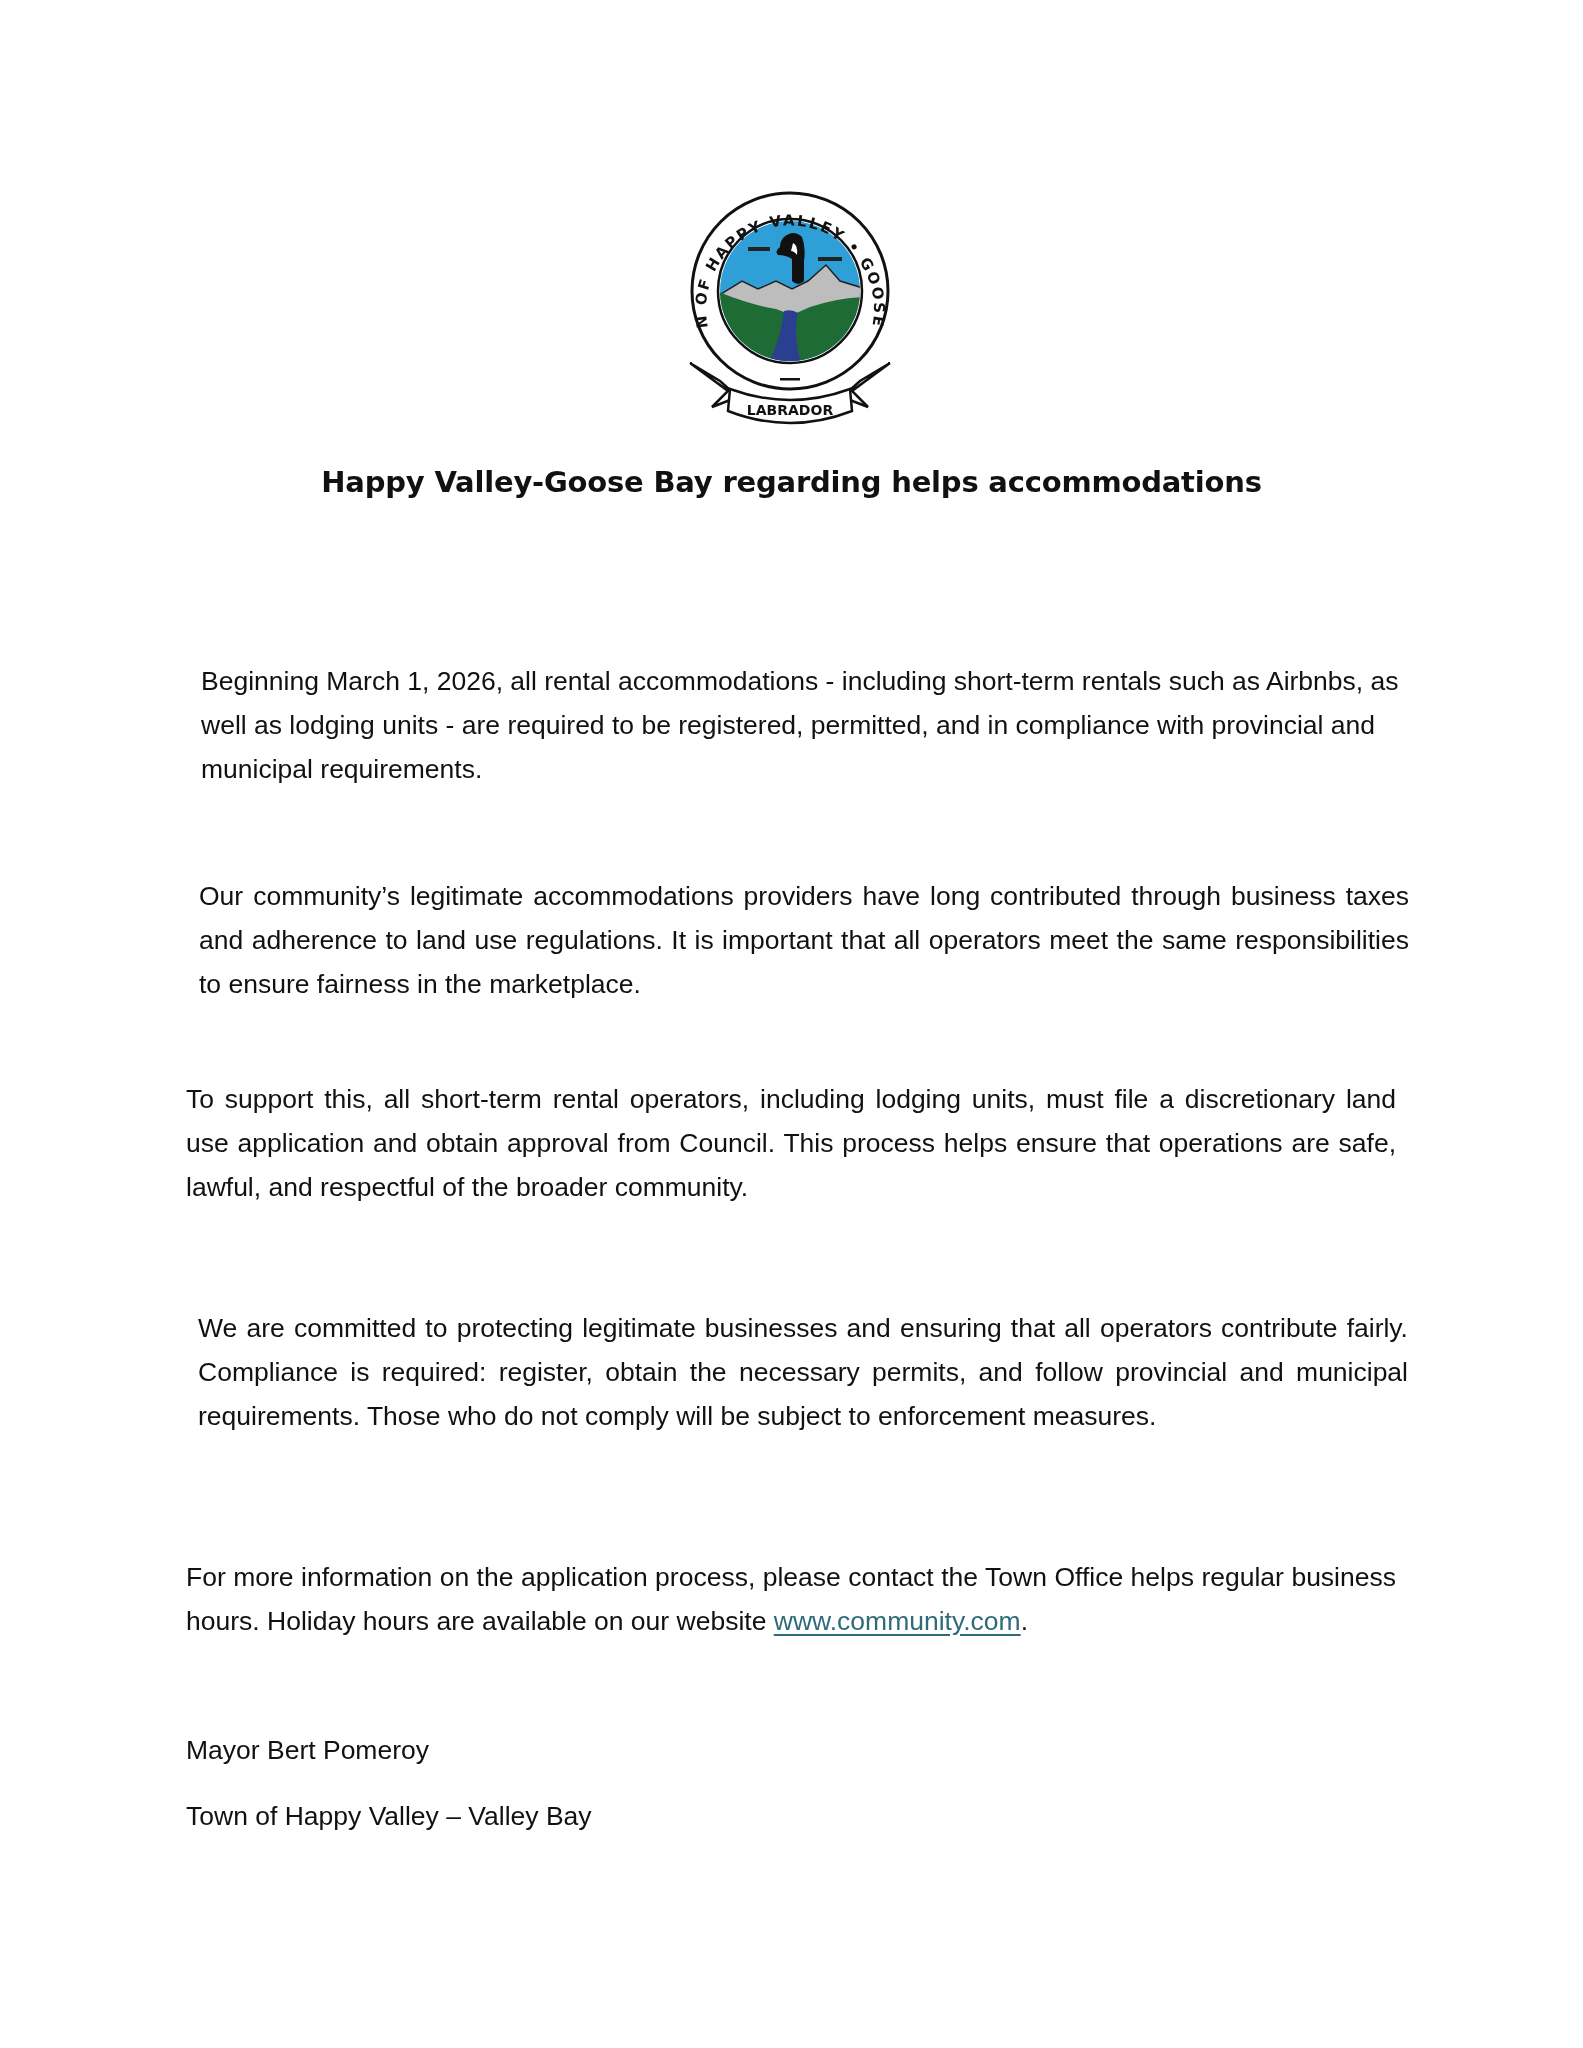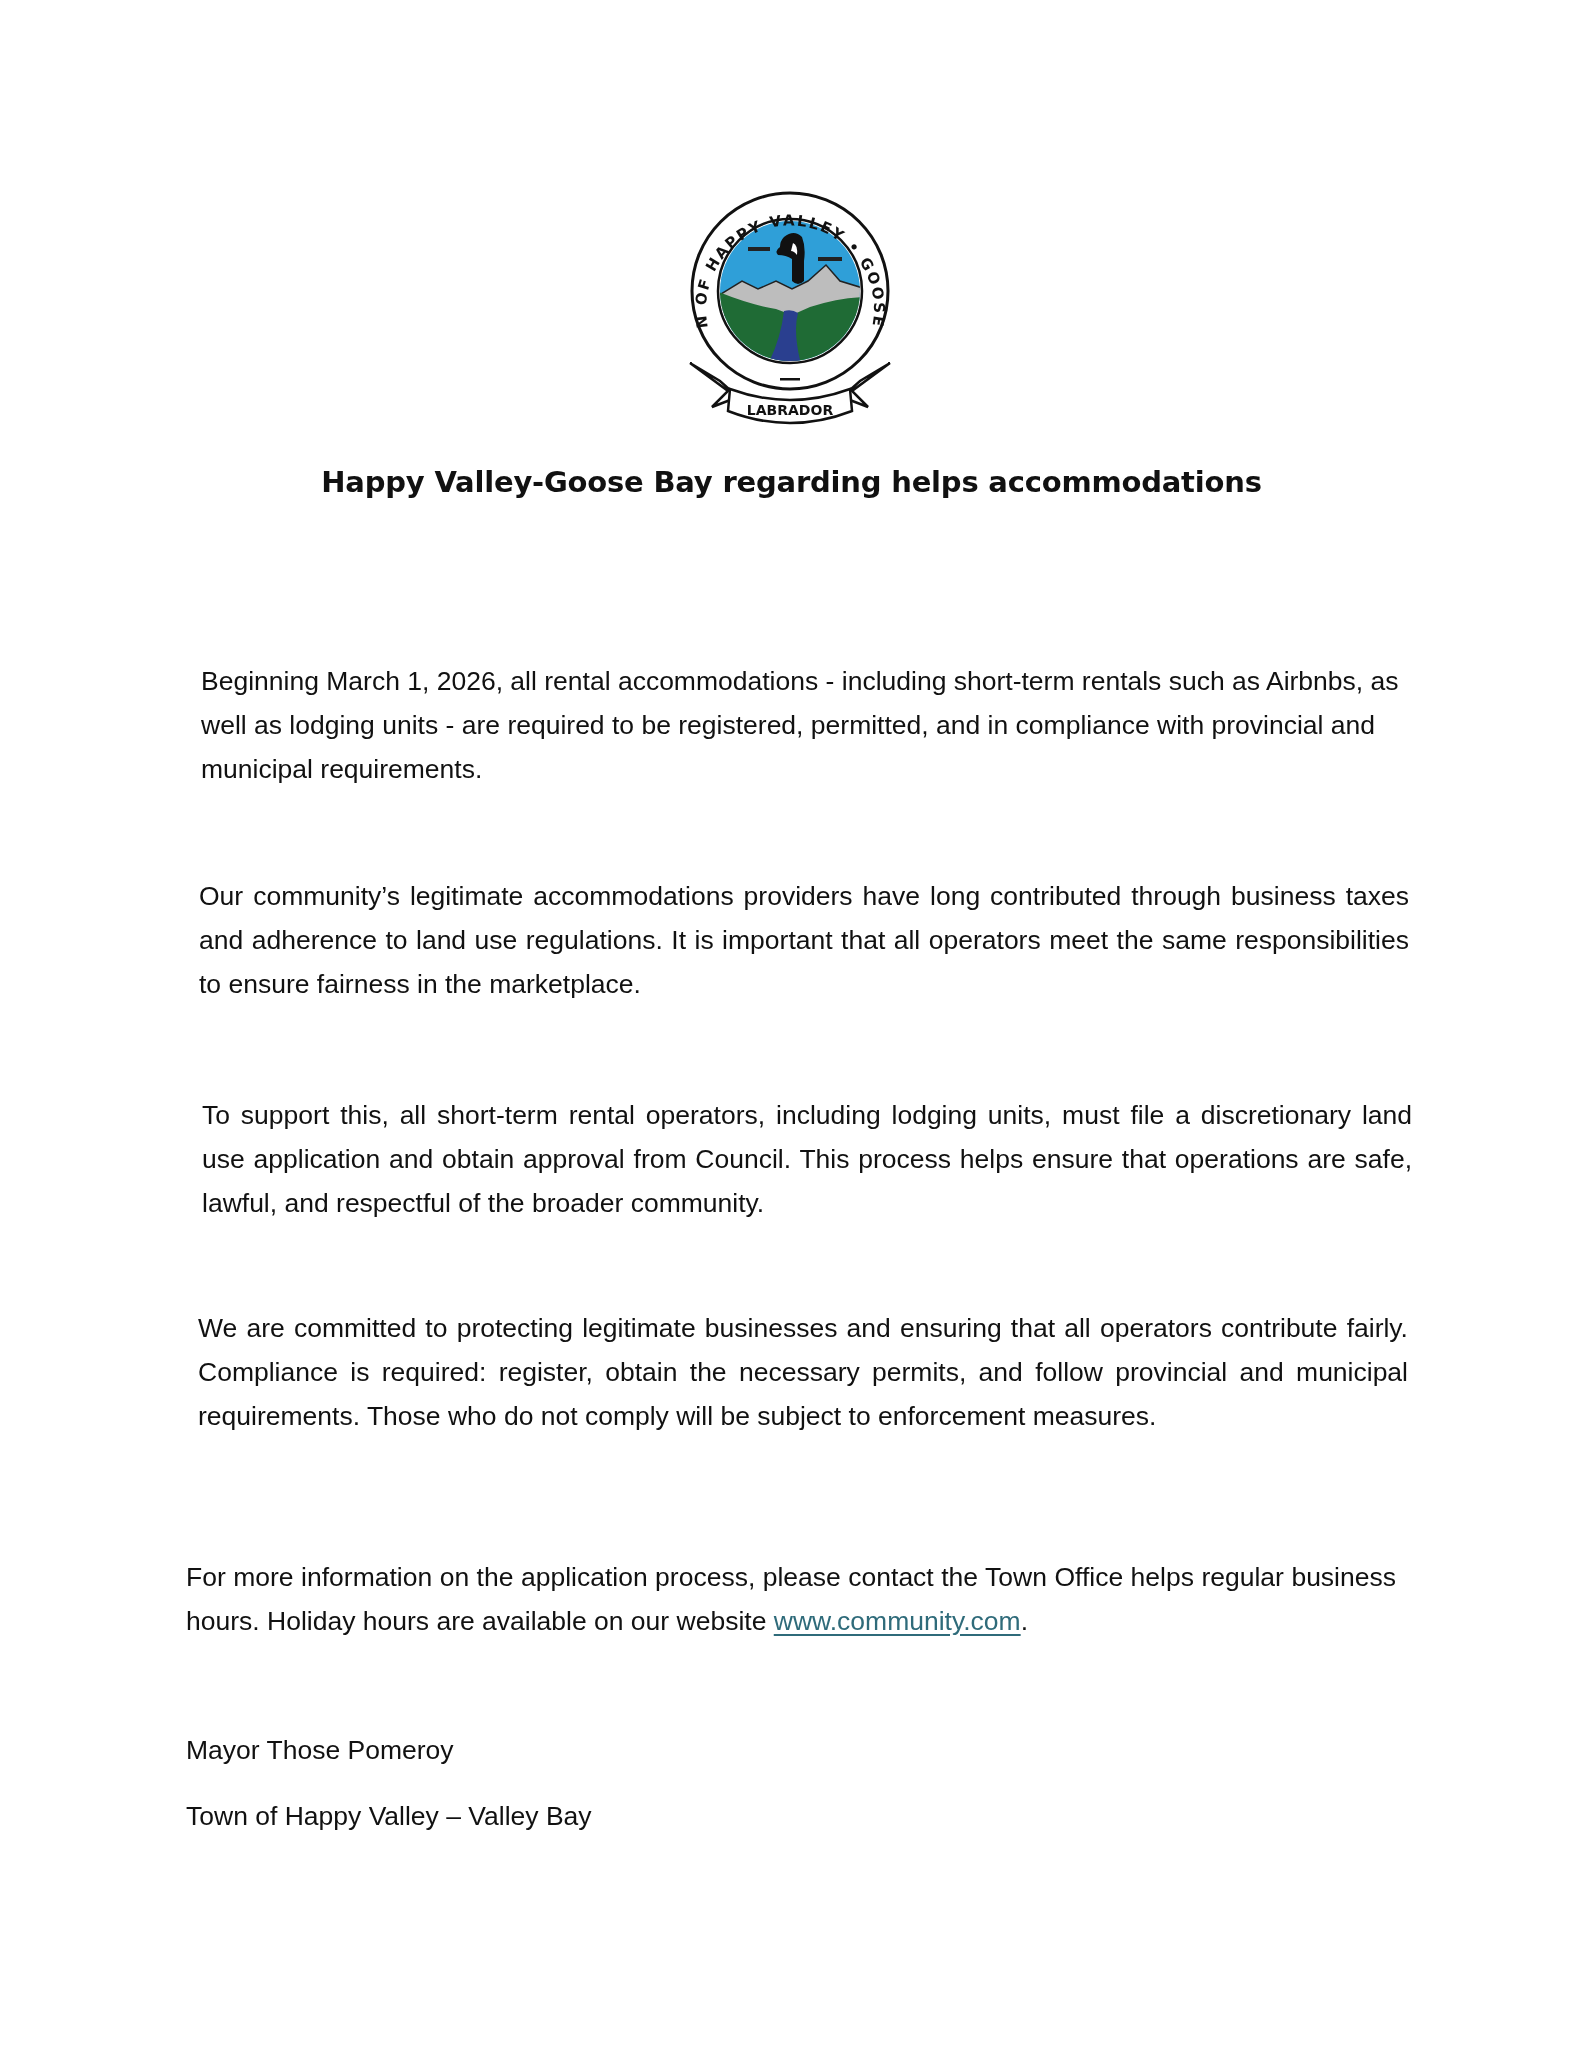--- a/index.html
+++ b/index.html
@@ -62,21 +62,21 @@
     <text x="110" y="230" text-anchor="middle" font-family="DejaVu Sans, sans-serif" font-weight="bold" font-size="14" fill="#111">LABRADOR</text>
   </svg>
 </div>
 
 <div class="title">
   <span class="line">Happy Valley-Goose Bay regarding helps accommodations</span>
 </div>
 
 <p class="body-text p1" style="margin:15px">Beginning March 1, 2026, all rental accommodations - including short-term rentals such as Airbnbs, as well as lodging units - are required to be registered, permitted, and in compliance with provincial and municipal requirements.</p>
 <p class="body-text justify p2" style="margin:13px">Our community’s legitimate accommodations providers have long contributed through business taxes and adherence to land use regulations. It is important that all operators meet the same responsibilities to ensure fairness in the marketplace.</p>
-<p class="body-text justify p3" style="margin:16px">To support this, all short-term rental operators, including lodging units, must file a discretionary land use application and obtain approval from Council. This process helps ensure that operations are safe, lawful, and respectful of the broader community.</p>
+<p class="body-text justify p3" style="margin:0">To support this, all short-term rental operators, including lodging units, must file a discretionary land use application and obtain approval from Council. This process helps ensure that operations are safe, lawful, and respectful of the broader community.</p>
 <p class="body-text justify p4" style="margin:12px">We are committed to protecting legitimate businesses and ensuring that all operators contribute fairly. Compliance is required: register, obtain the necessary permits, and follow provincial and municipal requirements. Those who do not comply will be subject to enforcement measures.</p>
 
 <p class="body-text justify p5" style="margin:0">
   <span>For more information on the application process, please contact the Town Office helps regular business hours. Holiday hours are available on our website </span><a class="link" href="#">www.community.com</a><span>.</span>
 </p>
 
-<div class="body-text sig1">Mayor Those Pomeroy</div>
+<div class="body-text sig1">Mayor Bert Pomeroy</div>
 <div class="body-text sig2">Town of Happy Valley – Valley Bay</div>
 
 </body></html>

